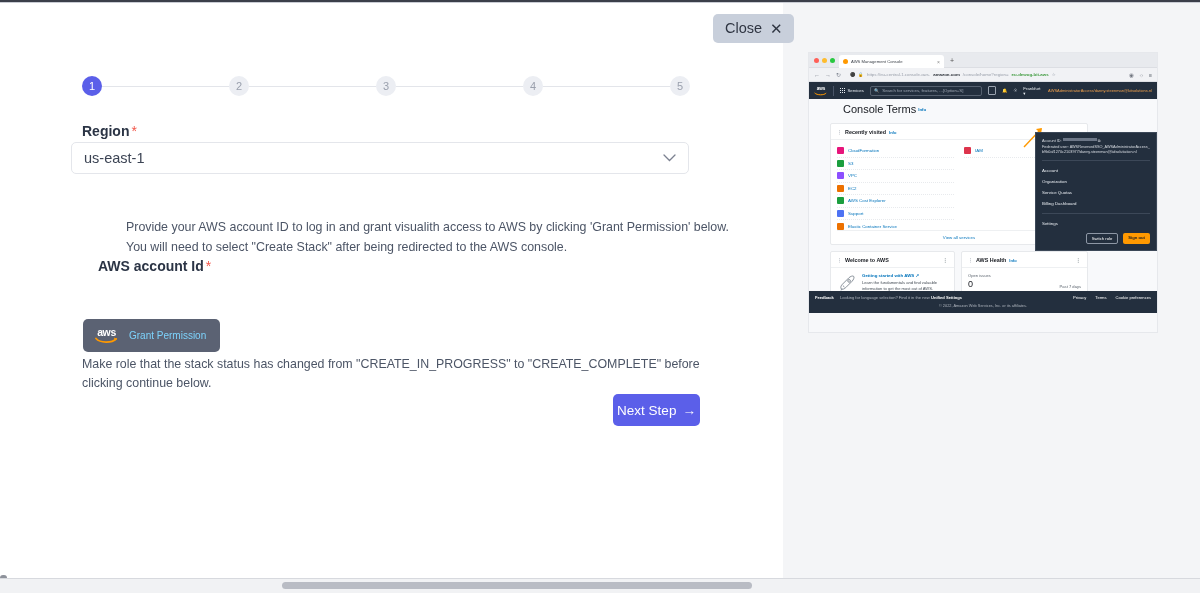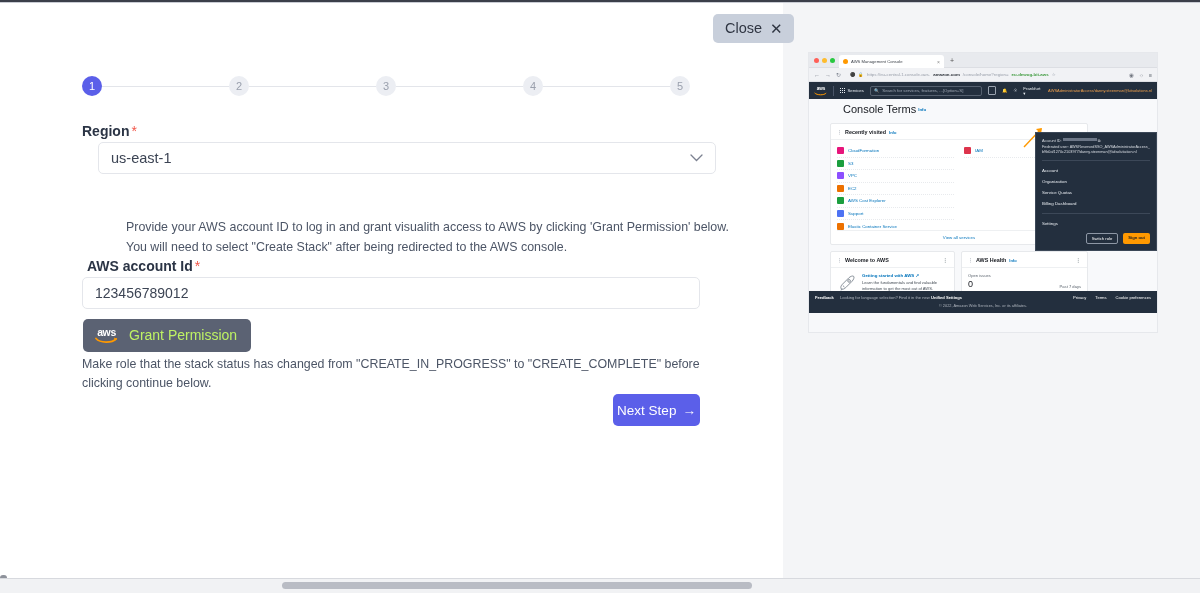--- a/index.html
+++ b/index.html
@@ -41,37 +41,37 @@
   .step-circle.active { background: #5b5fe9; color: #fff; }
   .step-circle.idle { background: #eceef3; color: #9aa0ad; }
   .step-line { flex: 1 1 auto; height: 1px; background: #e3e5ea; }
 
   
   .label { position: absolute; font-size: 14px; color: #2b3445; font-weight: 600; }
   .req { color: #f2564a; font-weight: 400; margin-left: 2px; }
 
   #region-label { top: 123px; left: 82px; }
   .select-box {
-    position: absolute; top: 142px; left: 98px; width: 618px; height: 32px;
+    position: absolute; top: 142px; left: 71px; width: 618px; height: 32px;
     border: 1px solid #e4e6eb; border-radius: 5px; background: #fff;
     display: flex; align-items: center; padding: 0 12px;
     font-size: 14.5px; color: #3c4454; cursor: pointer;
   }
   .select-box .chev { margin-left: auto; color: #7b8190; font-size: 12px; }
 
   .section-title {
     position: absolute; top: 187px; left: 85px;
     font-size: 15.5px; color: #4a5263; font-weight: 400;
   }
   .body-copy {
     position: absolute; top: 217px; left: 82px; width: 614px;
     font-size: 12.4px; line-height: 1.62; color: #4c5566; margin-left: 44px;
   }
 
-  #account-label { top: 258px; left: 87px; }
+  #account-label { top: 258px; left: 98px; }
   .text-input {
     position: absolute; top: 277px; left: 82px; width: 618px; height: 32px;
     border: 1px solid #e4e6eb; border-radius: 5px; background: #fff;
     display: flex; align-items: center; padding: 0 12px;
     font-size: 14px; color: #3c4454;
   }
 
   
   .grant-btn {
     position: absolute; top: 319px; left: 83px;
@@ -79,21 +79,21 @@
     background: #5b6273; border: none; border-radius: 5px;
     padding: 7px 14px 8px 11px; cursor: pointer;
   }
   .aws-logo { position: relative; width: 25px; height: 18px; flex: 0 0 auto; }
   .aws-logo .aws-txt {
     position: absolute; top: 0; left: 0; width: 25px; text-align: center;
     color: #fff; font-size: 10.5px; font-weight: 700; letter-spacing: -0.4px;
     font-family: "Liberation Sans", sans-serif;
   }
   .aws-logo svg { position: absolute; bottom: 0; left: 1px; }
-  .grant-btn .gp-label { color: #bef264; font-size: 14px; }
+  .grant-btn .gp-label { color: #7dd3fc; font-size: 10px; }
 
   .note {
     position: absolute; top: 355px; left: 82px; width: 640px;
     font-size: 12.4px; color: #4c5566; line-height: 1.5;
   }
 
   
   .next-btn {
     position: absolute; top: 394px; left: 613px;
     width: 87px; height: 32px;
@@ -241,23 +241,20 @@
           <path d="M1 1 L6.5 6.5 L12 1" fill="none" stroke="#7b8190" stroke-width="1.3" stroke-linecap="round"></path>
         </svg>
     </span>
   </div>
 
   <div class="body-copy">Provide your AWS account ID to log in and grant visualith access to AWS by clicking 'Grant Permission' below. You will need to select "Create Stack" after being redirected to the AWS console.</div>
 
   <div class="label" id="account-label">
     <span>AWS account Id</span><span class="req">*</span>
   </div>
-  <div class="text-input">
-    <span>123456789012</span>
-  </div>
 
   <button class="grant-btn">
     <span class="aws-logo">
       <span class="aws-txt">aws</span>
       <svg width="23" height="7" viewBox="0 0 23 7">
         <path d="M1 1.5 C5 6.2, 17 6.2, 21.2 1.8" fill="none" stroke="#ff9900" stroke-width="1.7" stroke-linecap="round"></path>
         <path d="M19 0.6 L22 2 L19.6 3.9" fill="#ff9900"></path>
       </svg>
     </span>
     <span class="gp-label">Grant Permission</span>

